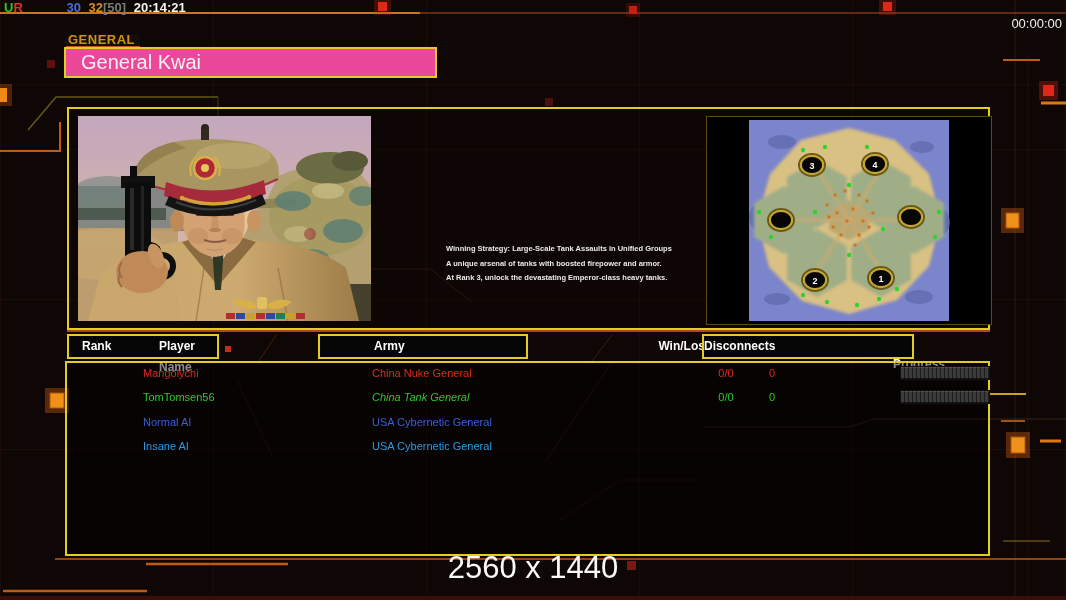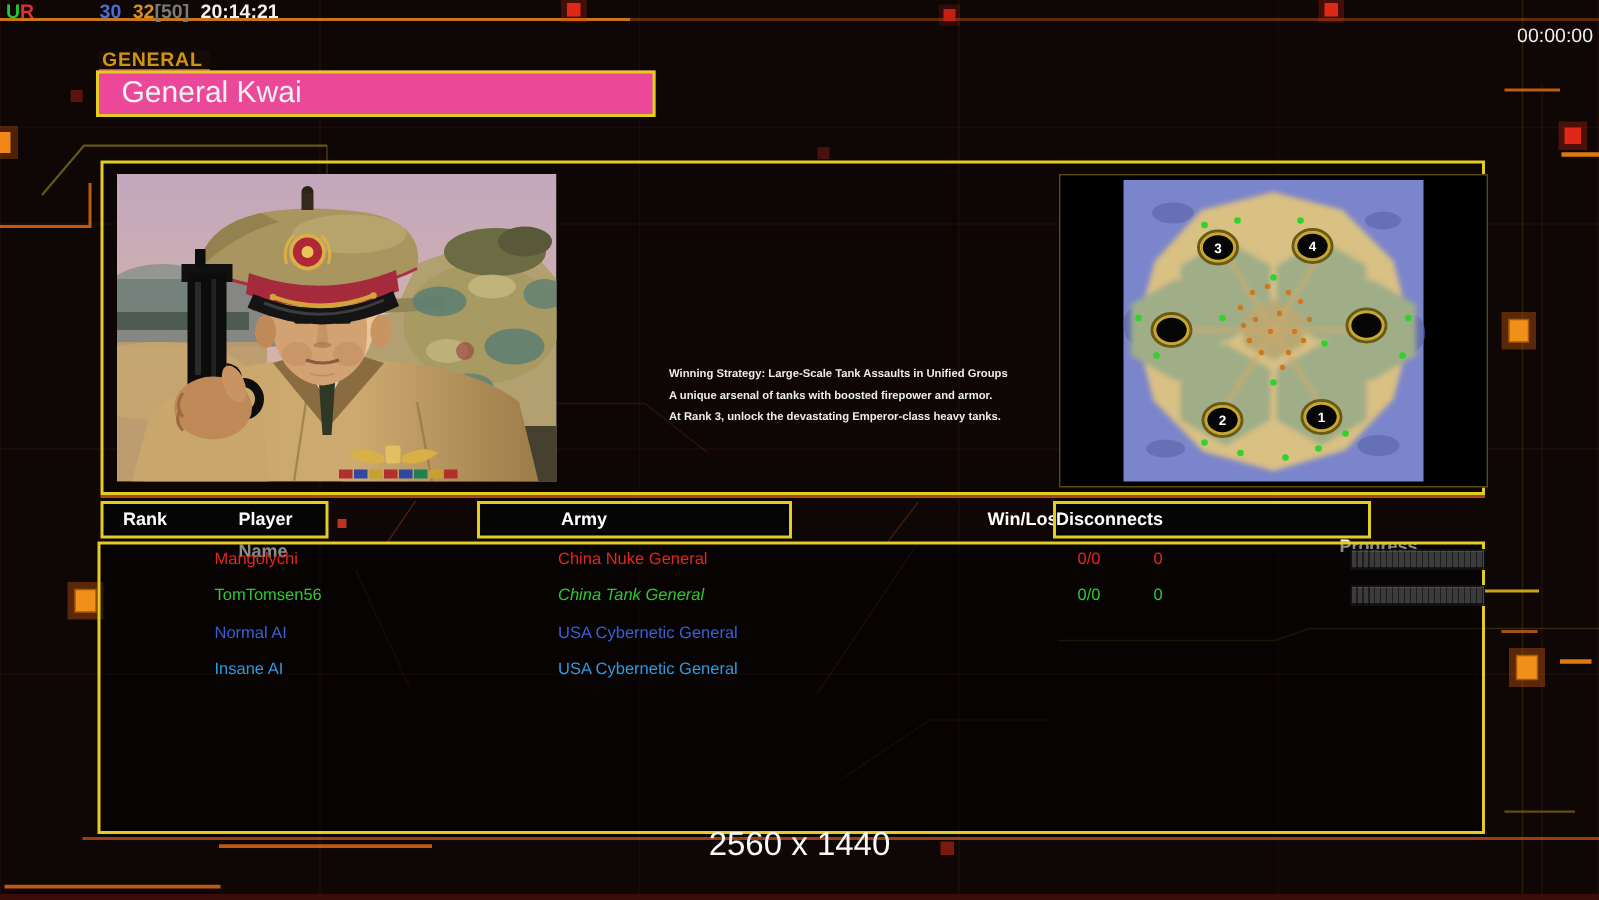--- a/index.html
+++ b/index.html
@@ -60,21 +60,21 @@
   .row .player{position:absolute;left:76px;}
   .row .army{position:absolute;left:305px;}
   .row .winloss{position:absolute;left:596px;width:30px;text-align:center;margin-left:48px;}
   .row .disc{position:absolute;left:697px;width:16px;text-align:center;}
   .progressbar{position:absolute;left:833px;top:1px;width:88px;height:12px;
     background:repeating-linear-gradient(90deg,#3b3b3b 0 3px,#1d1d1d 3px 4px);
     border:1px solid #101010;box-shadow:inset 0 1px 0 rgba(255,255,255,.10), inset 0 -1px 0 rgba(0,0,0,.6);}
 
   
   #footer-res{position:absolute;left:0;top:550px;width:1066px;text-align:center;
-    font-size:22px;color:#fafafa;}
+    font-size:31px;color:#fafafa;}
   #bottom-strip{position:absolute;left:0;top:596px;width:1066px;height:4px;background:#3a0d0b;}
 </style>
 </head>
 <body>
 
 <div id="screen">
 
   <svg id="bg-svg" width="1066" height="600">
 
     <line x1="0" y1="13" x2="420" y2="13" stroke="#c9761a" stroke-width="2"></line>

